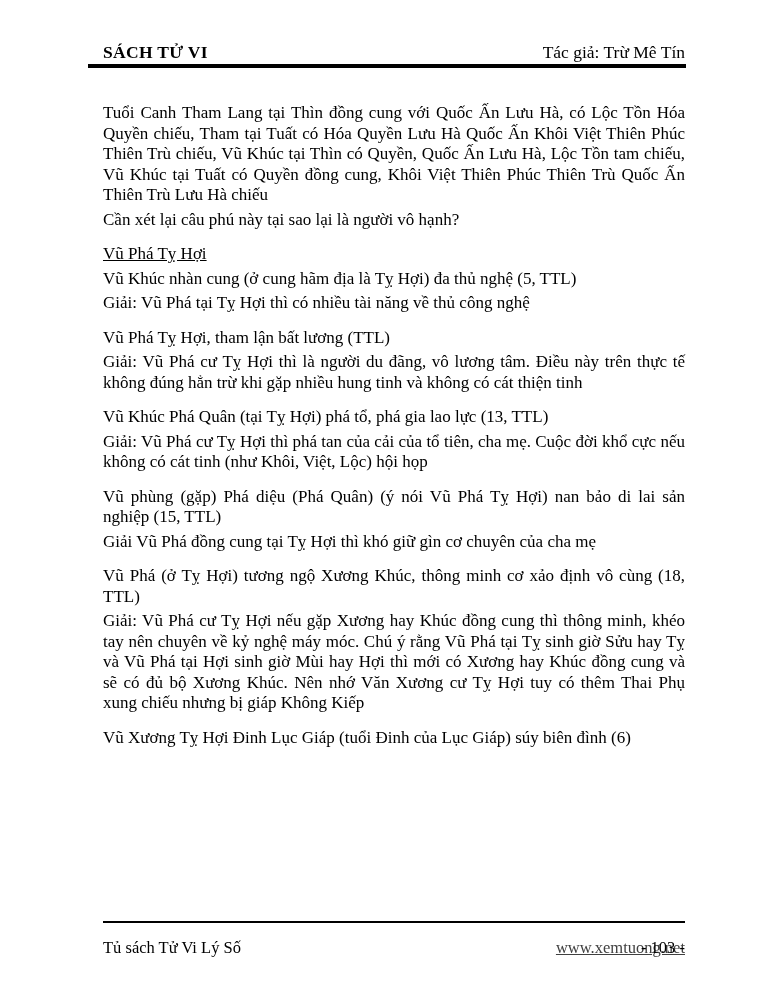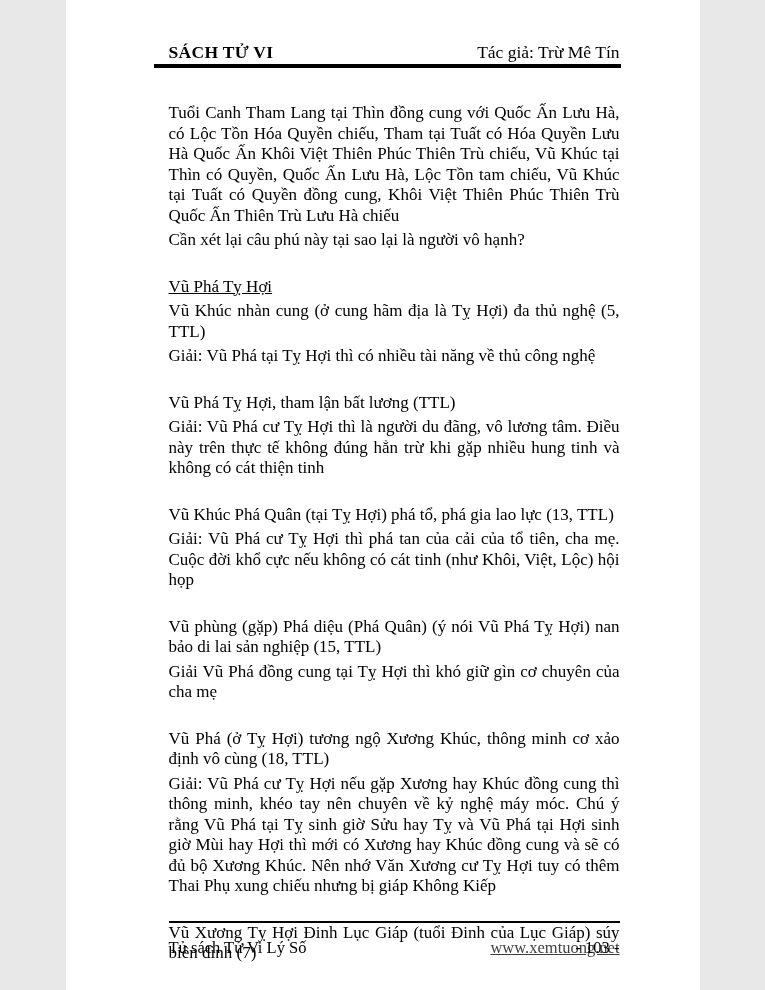--- a/index.html
+++ b/index.html
@@ -2,21 +2,21 @@
 <html><head>
 <meta charset="utf-8">
 <style>
   html, body {
     margin: 0;
     padding: 0;
     background: #e8e8e8;
   }
   .page {
     position: relative;
-    width: 634px;
+    width: 765px;
     height: 990px;
     margin: 0 auto;
     background: #ffffff;
     font-family: "Liberation Serif", "DejaVu Serif", serif;
     color: #000000;
     overflow: hidden;
   }
   
   .header-row {
     display: flex;
@@ -42,21 +42,21 @@
   .content {
     margin: 35px 80px 0 103px;
     font-size: 17px;
     line-height: 20.5px;
   }
   .content p {
     margin: 0 0 4px 0;
     text-align: justify;
   }
   .content p.gap {
-    margin-top: 26px;
+    margin-top: 14px;
   }
   .content p.heading {
     text-decoration: underline;
     text-align: left;
   }
   
   .footer {
     position: absolute;
     left: 103px;
     right: 80px;
@@ -105,21 +105,21 @@
     <p>Vũ Khúc nhàn cung (ở cung hãm địa là Tỵ Hợi) đa thủ nghệ (5, TTL)</p>
     <p>Giải: Vũ Phá tại Tỵ Hợi thì có nhiều tài năng về thủ công nghệ</p>
     <p class="gap">Vũ Phá Tỵ Hợi, tham lận bất lương (TTL)</p>
     <p>Giải: Vũ Phá cư Tỵ Hợi thì là người du đãng, vô lương tâm. Điều này trên thực tế không đúng hẳn trừ khi gặp nhiều hung tinh và không có cát thiện tinh</p>
     <p class="gap">Vũ Khúc Phá Quân (tại Tỵ Hợi) phá tổ, phá gia lao lực (13, TTL)</p>
     <p>Giải: Vũ Phá cư Tỵ Hợi thì phá tan của cải của tổ tiên, cha mẹ. Cuộc đời khổ cực nếu không có cát tinh (như Khôi, Việt, Lộc) hội họp</p>
     <p class="gap">Vũ phùng (gặp) Phá diệu (Phá Quân) (ý nói Vũ Phá Tỵ Hợi) nan bảo di lai sản nghiệp  (15, TTL)</p>
     <p>Giải Vũ Phá đồng cung tại Tỵ Hợi thì khó giữ gìn cơ chuyên của cha mẹ</p>
     <p class="gap">Vũ Phá (ở Tỵ Hợi) tương ngộ Xương Khúc, thông minh cơ xảo định vô cùng  (18, TTL)</p>
     <p>Giải: Vũ Phá cư Tỵ Hợi  nếu gặp Xương hay  Khúc đồng cung thì thông minh, khéo tay nên chuyên về kỷ nghệ máy móc. Chú ý rằng Vũ Phá tại Tỵ sinh giờ Sửu hay Tỵ và Vũ Phá tại Hợi sinh giờ Mùi hay Hợi thì mới có Xương hay Khúc đồng cung và sẽ có đủ bộ Xương Khúc. Nên nhớ Văn Xương cư Tỵ Hợi tuy có thêm Thai Phụ xung chiếu nhưng bị giáp Không Kiếp</p>
-    <p class="gap">Vũ Xương Tỵ Hợi Đinh Lục Giáp (tuổi Đinh của Lục Giáp) súy biên đình  (7)</p>
+    <p class="gap">Vũ Xương Tỵ Hợi Đinh Lục Giáp (tuổi Đinh của Lục Giáp) súy biên đình  (6)</p>
   </div>
 
   <div class="footer">
     <div class="footer-rule"></div>
     <div class="footer-row">
       <span>Tủ sách Tử Vi Lý Số</span>
       <span class="footer-page-number">- 103 -</span>
       <a class="footer-link">www.xemtuong.net</a>
     </div>
   </div>

